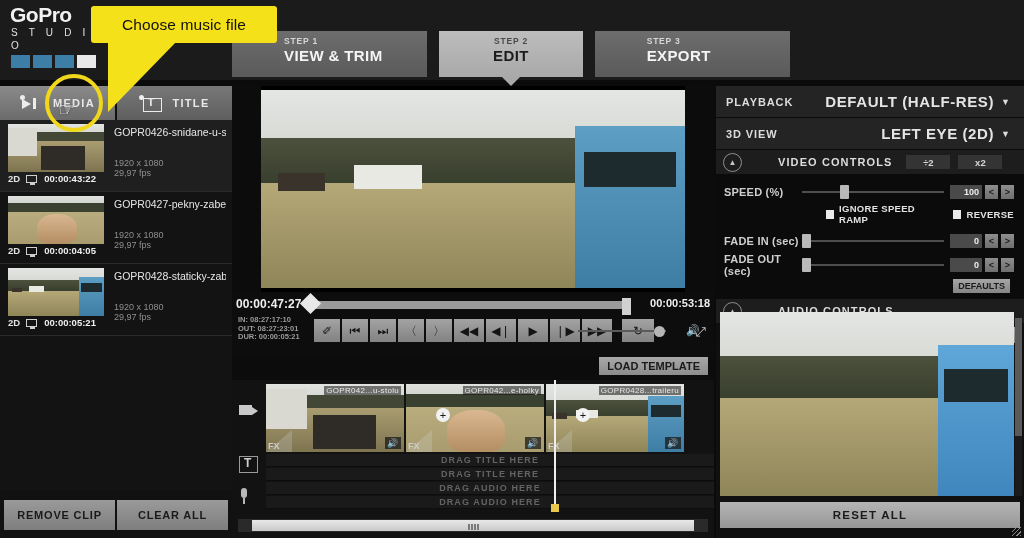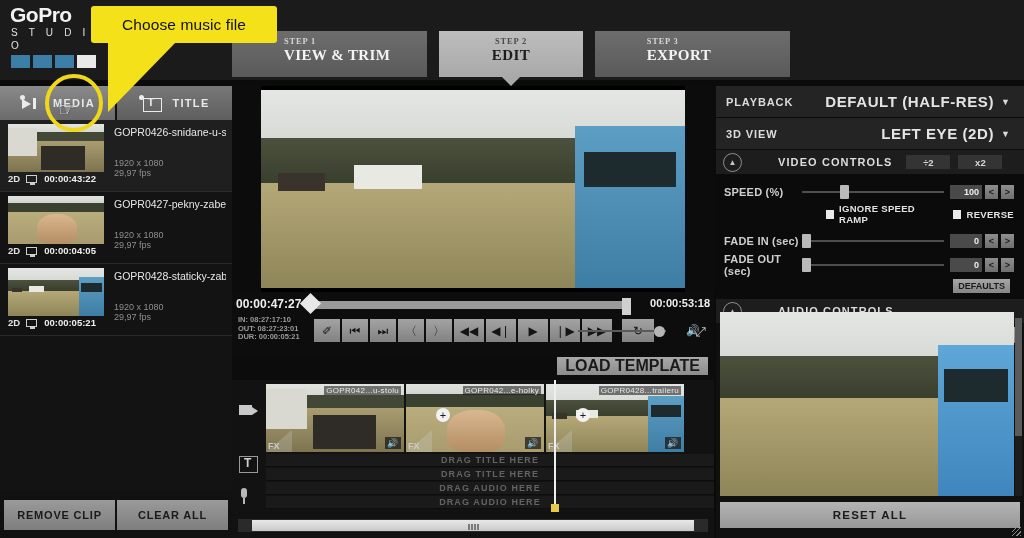--- a/index.html
+++ b/index.html
@@ -16,21 +16,21 @@
   
   .topbar { position:absolute; left:0; top:0; width:1024px; height:80px; background:#1b1b1b; }
   .logo-wrap { position:absolute; left:8px; top:4px; width:100px; height:60px; }
   .logo-go { font-family:"Liberation Sans", sans-serif; font-weight:bold; font-size:21px;
     letter-spacing:-0.5px; color:#f2f2f2; line-height:22px; padding-left:2px;}
   .logo-studio { font-size:10px; letter-spacing:4.2px; color:#e2e2e2; line-height:13px; padding-left:3px;}
   .logo-sq { display:flex; gap:3px; padding-left:3px; margin-top:3px;}
   .logo-sq i { display:block; width:19px; height:13px; background:#3d7ea6; }
   .logo-sq i.lt { background:#e9e9e9; }
 
-  .steps { position:absolute; left:232px; top:31px; width:558px; height:46px; display:flex; gap:12px;font-family:Liberation Serif, serif;}
+  .steps { position:absolute; left:232px; top:31px; width:558px; height:46px; display:flex; gap:12px;}
   .step { flex:1; position:relative; background:linear-gradient(180deg,#6d6d6d,#5a5a5a);
     padding:5px 0 0 52px; cursor:pointer; }
   .step.active { background:linear-gradient(180deg,#bdbdbd,#a9a9a9); color:#1b1b1b; padding-left:0; text-align:center;}
   .step .s-num { font-size:8.5px; letter-spacing:0.8px; color:#d6d6d6; font-weight:bold; }
   .step .s-name { font-size:15px; font-weight:bold; letter-spacing:0.4px; color:#f4f4f4; margin-top:1px;}
   .step.active .s-num { color:#4a4a4a;}
   .step.active .s-name { color:#1c1c1c; }
   .step.active:after { content:""; position:absolute; left:50%; bottom:-9px; margin-left:-9px;
      border-left:9px solid transparent; border-right:9px solid transparent; border-top:9px solid #a9a9a9;}
 
@@ -87,21 +87,21 @@
   .tb.sm { width:26px; }
   .tb.loop { margin-left:8px; width:32px; }
   .gl { font-size:12px; color:#141414; line-height:1; }
   .volwrap { position:absolute; right:36px; top:31px; width:100px; height:12px;}
   .voltrack { position:absolute; left:0; top:5px; width:88px; height:2px; background:#5a5a5a;}
   .volknob { position:absolute; left:76px; top:1px; width:11px; height:11px; border-radius:50%; background:#b5b5b5;}
   .volicon { position:absolute; right:-22px; top:-1px; font-size:11px; color:#cfcfcf;}
   .fsicon { position:absolute; right:8px; top:30px; font-size:13px; color:#cfcfcf; cursor:pointer;}
 
   .loadtpl { position:absolute; right:6px; top:271px; height:18px; padding:8px 8px;
-    background:linear-gradient(180deg,#a8a8a8,#8c8c8c); color:#1a1a1a; font-size:16px; font-weight:bold;
+    background:linear-gradient(180deg,#a8a8a8,#8c8c8c); color:#1a1a1a; font-size:11px; font-weight:bold;
     display:flex; align-items:center; cursor:pointer;}
 
   .tl { position:absolute; left:0; top:294px; width:482px; bottom:0; background:#121212; }
   .tl-gut { position:absolute; left:0; top:0; width:34px; bottom:0; }
   .tl-ic { position:absolute; left:7px; width:20px; height:16px; }
   .icon-cam { top:22px; }
   .icon-cam:before{content:"";position:absolute;left:0;top:3px;width:13px;height:10px;background:#c9c9c9;}
   .icon-cam:after{content:"";position:absolute;left:13px;top:5px;width:0;height:0;
      border-top:4px solid transparent;border-bottom:4px solid transparent;border-left:6px solid #c9c9c9;}
   .icon-T { top:76px; width:19px; height:17px; border:1.5px solid #9a9a9a; }

